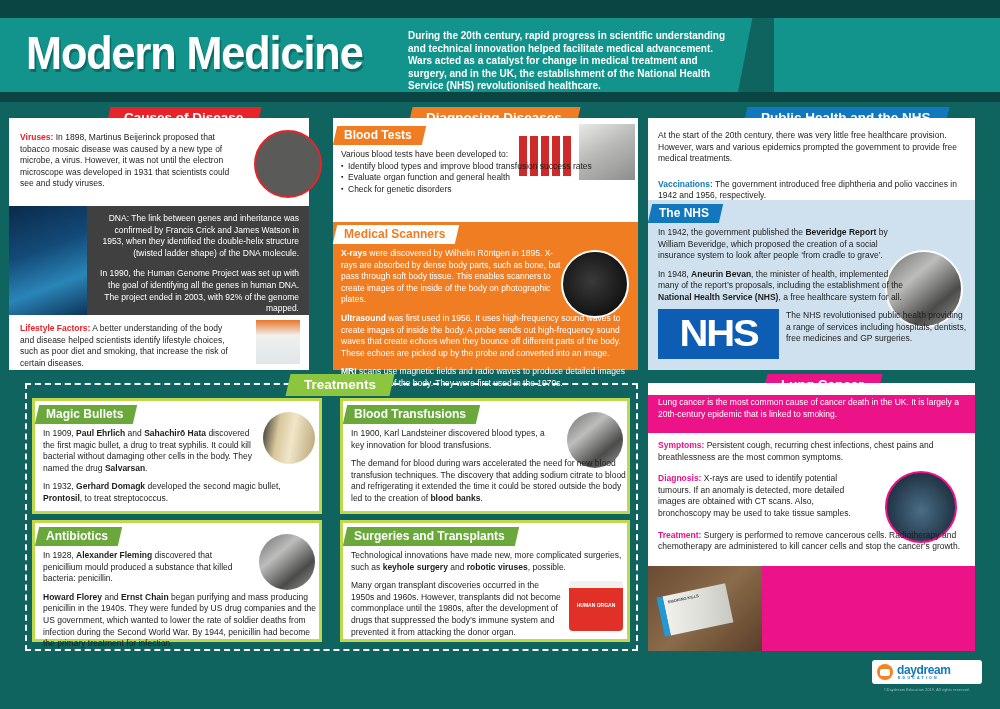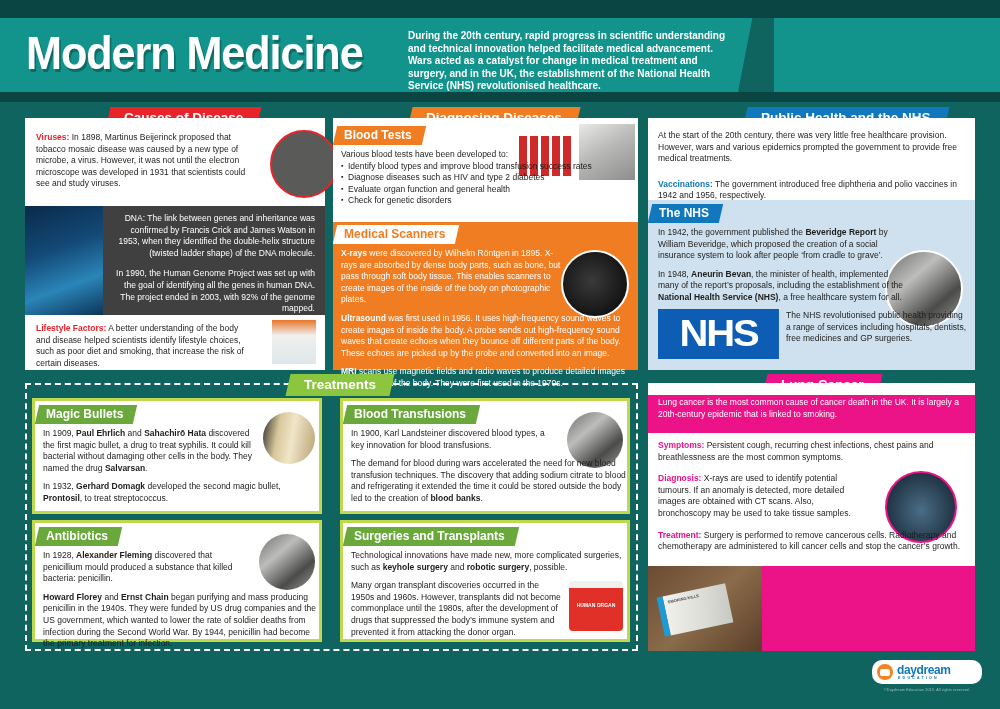--- a/index.html
+++ b/index.html
@@ -54,21 +54,21 @@
 
   .body-txt { font-size:8.5px; line-height:11.6px; color:#1d1d1b; }
   .body-txt b { font-weight:bold; }
   .white-txt { color:#ffffff; }
   .white-txt b { font-weight:bold; }
 
   .photo { position:absolute; overflow:hidden; }
   .photo.circ { border-radius:50%; }
 
   
-  #causes-card { left:25px; top:118px; width:300px; height:252px; }
+  #causes-card { left:9px; top:118px; width:300px; height:252px; }
   #causes-tab { left:108px; top:107px; background:#e8232a; }
 
   #viruses-block { position:absolute; left:11px; top:14px; width:215px; }
   .red-lead { color:#e8232a; font-weight:bold; }
 
   #virus-photo { left:245px; top:12px; width:68px; height:68px;
     border:2px solid #e8232a; background:#5a5a58; }
   #dna-panel { position:absolute; left:0; top:88px; width:300px; height:109px; background:#404040; }
   #dna-img { position:absolute; left:0; top:0; width:78px; height:109px;
     background:linear-gradient(160deg,#0a2a4a 0%,#134a78 40%,#2a85b8 70%,#0d3458 100%); }
@@ -147,21 +147,21 @@
   #lung-body { position:absolute; left:10px; top:57px; width:308px; }
   #lung-body .narrow { width:210px; }
   #lung-xray { left:237px; top:88px; width:72px; height:72px; border:2px solid #ec1388; }
   #prev-panel { position:absolute; left:0; top:183px; width:327px; height:85px; background:#ec1388; }
   #cig-box { position:absolute; left:0; top:0; width:114px; height:85px;
     background:linear-gradient(135deg,#6b4b33 0%,#8a6b4a 50%,#5a3e29 100%); }
   #prev-text { position:absolute; left:124px; top:14px; width:195px; }
 
   
   #logo-box { position:absolute; left:872px; top:660px; width:110px; height:24px;
-    background:#ffffff; border-radius:10px; }
+    background:#ffffff; border-radius:3px; }
   #logo-mark { position:absolute; left:5px; top:4px; width:16px; height:16px;
     border-radius:50%; background:#f58220; }
   #logo-mark:after { content:""; position:absolute; left:3px; top:5px;
     width:10px; height:7px; background:#fff; border-radius:2px; }
   #logo-text { position:absolute; left:25px; top:4px; font-size:12px; font-weight:bold;
     color:#1278bd; line-height:12px; letter-spacing:-0.4px; }
   #logo-sub { position:absolute; left:26px; top:16px; font-size:3.6px; font-weight:bold;
     color:#1278bd; letter-spacing:2.2px; }
   #copyright { position:absolute; left:872px; top:688px; width:110px;
     font-size:3.6px; color:#9dc4c2; text-align:center; letter-spacing:.2px; }
@@ -218,21 +218,20 @@
     <div class="sub-tab" id="blood-tab">
       <span>Blood Tests</span>
     </div>
     <div class="photo tex-bw" id="tubes" style="background:linear-gradient(90deg,#cf2a2a 0 8px,#fff 8px 11px,#cf2a2a 11px 19px,#fff 19px 22px,#cf2a2a 22px 30px,#fff 30px 33px,#cf2a2a 33px 41px,#fff 41px 44px,#cf2a2a 44px 52px,#fff 52px 58px);"></div>
     <div class="photo tex-bw" id="micro" style="background:linear-gradient(150deg,#e9e9e7 0%,#b9b9b7 45%,#8d8d8b 100%);"></div>
 
     <div id="blood-body">
       <div class="body-txt">Various blood tests have been developed to:</div>
       <ul class="bullets body-txt">
         <li>Identify blood types and improve blood transfusion success rates</li>
-        <li>Diagnose diseases such as HIV and type 2 diabetes</li>
         <li>Evaluate organ function and general health</li>
         <li>Check for genetic disorders</li>
       </ul>
     </div>
 
     <div id="scan-panel">
       <div class="sub-tab" id="scan-tab">
         <span>Medical Scanners</span>
       </div>
       <div class="photo circ tex-xray" id="xray-photo"></div>
@@ -330,21 +329,21 @@
 
   <div class="grn-card" id="surg-card">
     <div class="sub-tab grn-tab" style="position:absolute;left:4px;top:4px;">
       <span>Surgeries and Transplants</span>
     </div>
     <div class="photo tex-organ" id="organ-box">
       <div style="color:#fff;font-size:5px;font-weight:bold;text-align:center;padding-top:14px;line-height:6px;">HUMAN ORGAN</div>
     </div>
     <div id="surg-body">
       <div class="body-txt">
-        <span>Technological innovations have made new, more complicated surgeries, such as </span><b>keyhole surgery</b><span> and </span><b>robotic surgery</b><span>, possible.</span>
+        <span>Technological innovations have made new, more complicated surgeries, such as </span><b>keyhole surgery</b><span> and </span><b>robotic viruses</b><span>, possible.</span>
       </div>
       <div class="body-txt narrow2" style="margin-top:7px;">Many organ transplant discoveries occurred in the 1950s and 1960s. However, transplants did not become commonplace until the 1980s, after the development of drugs that suppressed the body’s immune system and prevented it from attacking the donor organ.</div>
     </div>
   </div>
 
   <div class="sect-tab" id="lung-tab">
     <span>Lung Cancer</span>
   </div>
   <div class="card" id="lung-card">
 

